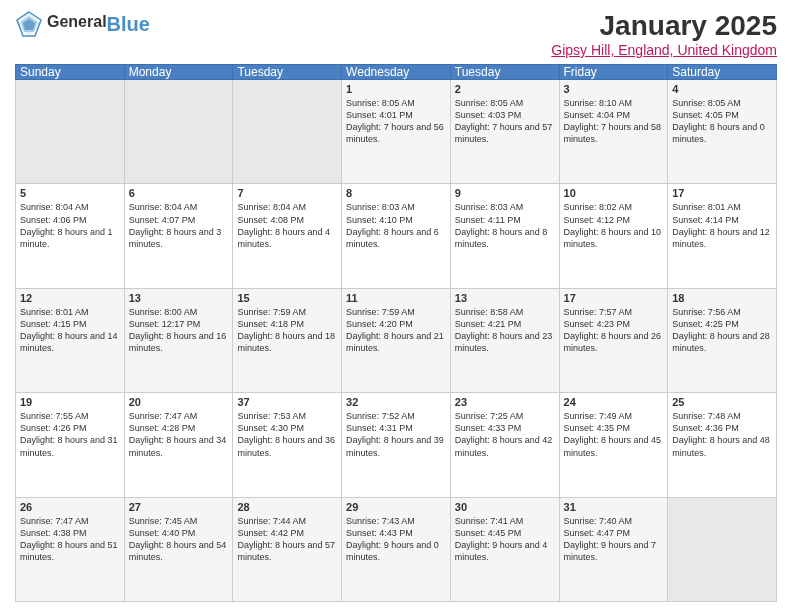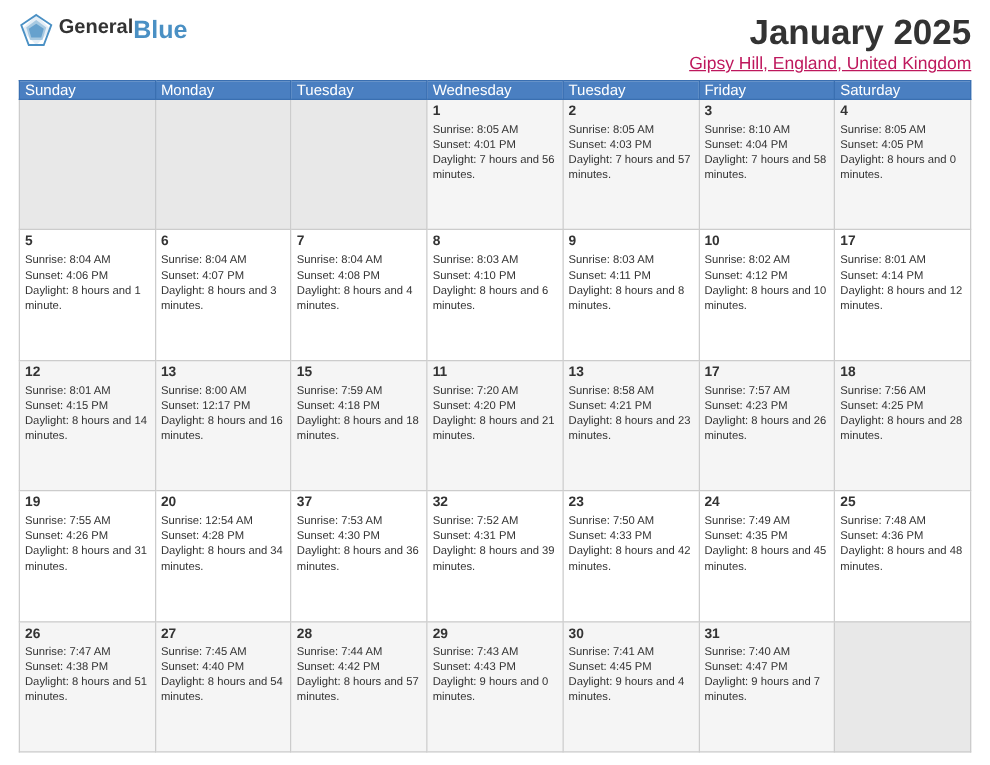--- a/index.html
+++ b/index.html
@@ -228,21 +228,21 @@
 Daylight: 8 hours and 16 minutes.</div>
           </td>
           <td>
             <span class="day-num">15</span>
             <div class="day-info">Sunrise: 7:59 AM
 Sunset: 4:18 PM
 Daylight: 8 hours and 18 minutes.</div>
           </td>
           <td>
             <span class="day-num">11</span>
-            <div class="day-info">Sunrise: 7:20 AM
+            <div class="day-info">Sunrise: 7:59 AM
 Sunset: 4:20 PM
 Daylight: 8 hours and 21 minutes.</div>
           </td>
           <td>
             <span class="day-num">13</span>
             <div class="day-info">Sunrise: 8:58 AM
 Sunset: 4:21 PM
 Daylight: 8 hours and 23 minutes.</div>
           </td>
           <td>
@@ -260,39 +260,39 @@
         </tr>
         <tr>
           <td>
             <span class="day-num">19</span>
             <div class="day-info">Sunrise: 7:55 AM
 Sunset: 4:26 PM
 Daylight: 8 hours and 31 minutes.</div>
           </td>
           <td>
             <span class="day-num">20</span>
-            <div class="day-info">Sunrise: 12:54 AM
+            <div class="day-info">Sunrise: 7:47 AM
 Sunset: 4:28 PM
 Daylight: 8 hours and 34 minutes.</div>
           </td>
           <td>
             <span class="day-num">37</span>
             <div class="day-info">Sunrise: 7:53 AM
 Sunset: 4:30 PM
 Daylight: 8 hours and 36 minutes.</div>
           </td>
           <td>
             <span class="day-num">32</span>
             <div class="day-info">Sunrise: 7:52 AM
 Sunset: 4:31 PM
 Daylight: 8 hours and 39 minutes.</div>
           </td>
           <td>
             <span class="day-num">23</span>
-            <div class="day-info">Sunrise: 7:50 AM
+            <div class="day-info">Sunrise: 7:25 AM
 Sunset: 4:33 PM
 Daylight: 8 hours and 42 minutes.</div>
           </td>
           <td>
             <span class="day-num">24</span>
             <div class="day-info">Sunrise: 7:49 AM
 Sunset: 4:35 PM
 Daylight: 8 hours and 45 minutes.</div>
           </td>
           <td>

